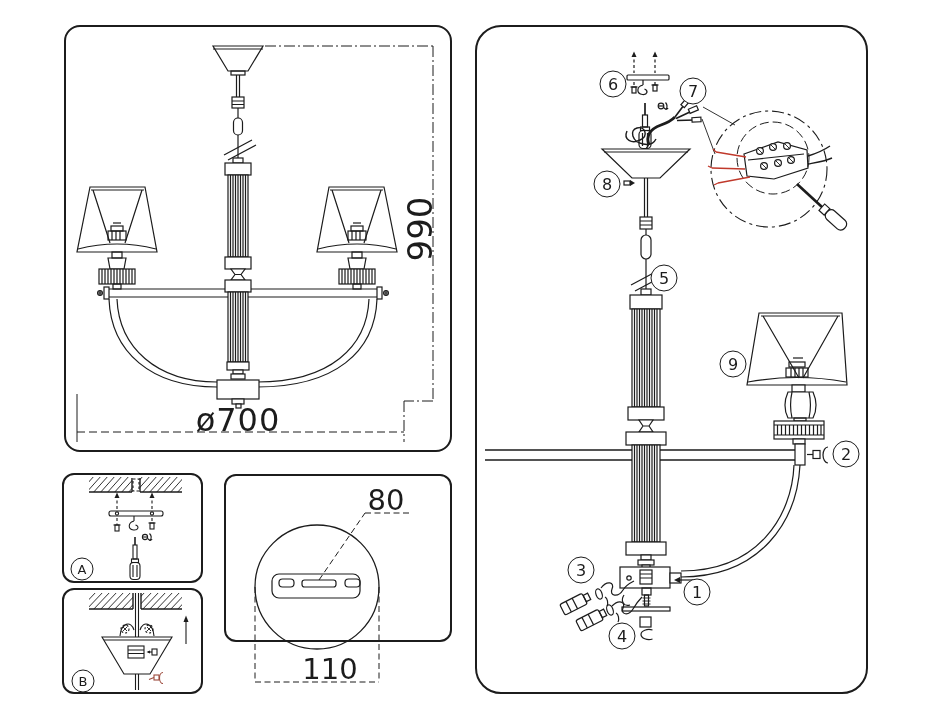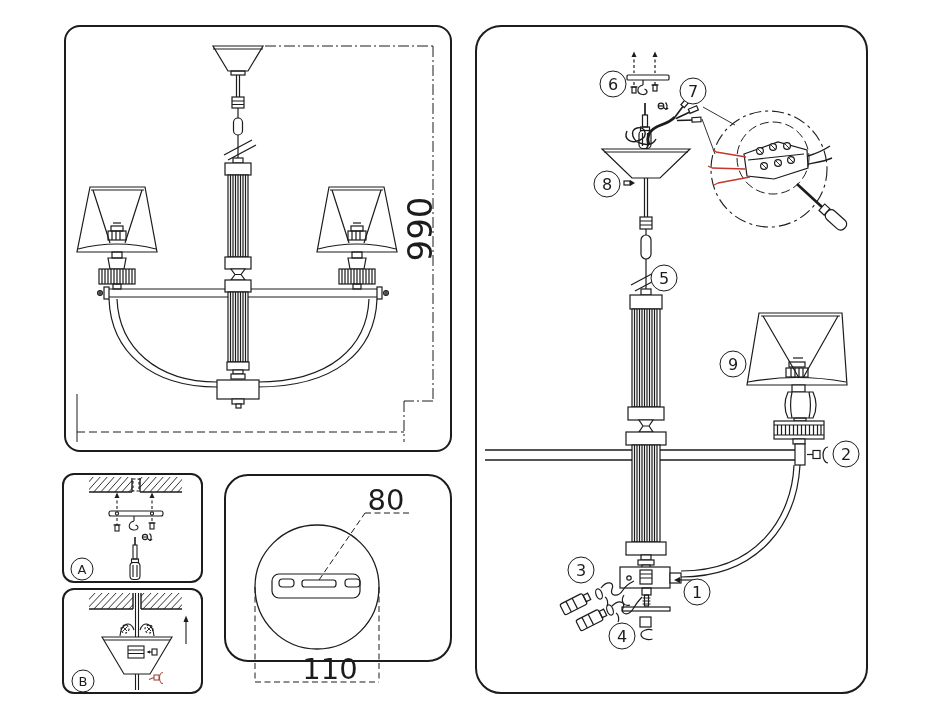--- a/index.html
+++ b/index.html
@@ -115,20 +115,21 @@
         </g>
 
         <g fill="#fff">
           <rect x="151" y="353" width="42" height="19"></rect>
           <rect x="166" y="372" width="12" height="5"></rect>
           <rect x="170" y="377" width="5" height="4"></rect>
         </g>
       </g>
     </svg>
     <div class="lbl dim990" style="left:354px;top:202px;">990</div>
+    <div class="lbl dim" style="left:172px;top:393px;">ø700</div>
   </div>
 
   <div class="panel" style="left:62px;top:473px;width:141px;height:110px;border-radius:12px;">
     <svg width="137" height="106" viewBox="0 0 137 106">
       <defs>
         <clipPath id="hatchA">
             <rect x="25" y="2" width="43" height="15"></rect>
             <rect x="76" y="2" width="42" height="15"></rect>
           </clipPath>
       </defs>
@@ -216,21 +217,21 @@
         </g>
         <g>
           <path d="M122 54 V30"></path>
           <path d="M119.5 32 L122 25.5 L124.5 32 Z" fill="#1c1c1c" stroke="none"></path>
         </g>
       </g>
     </svg>
     <div class="badge" style="left:19px;top:91px;">B</div>
   </div>
 
-  <div class="panel" style="left:224px;top:474px;width:228px;height:188px;border-radius:24px;">
+  <div class="panel" style="left:224px;top:474px;width:228px;height:168px;border-radius:12px;">
     <svg width="224" height="216" viewBox="0 0 224 216">
       <g stroke="#1c1c1c" fill="none" stroke-width="1.2">
         <g>
           <circle cx="91" cy="111" r="62" stroke-width="1.3"></circle>
         </g>
         <g>
           <rect x="46" y="98" width="88" height="24" rx="7"></rect>
           <rect x="53" y="103" width="15" height="8" rx="3.5"></rect>
           <rect x="76" y="104" width="34" height="7" rx="2.5"></rect>
           <rect x="119" y="103" width="15" height="8" rx="3.5"></rect>

